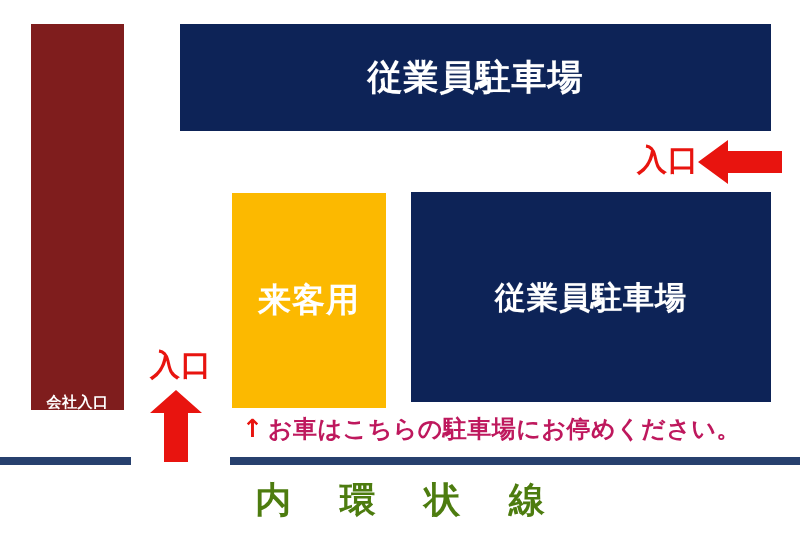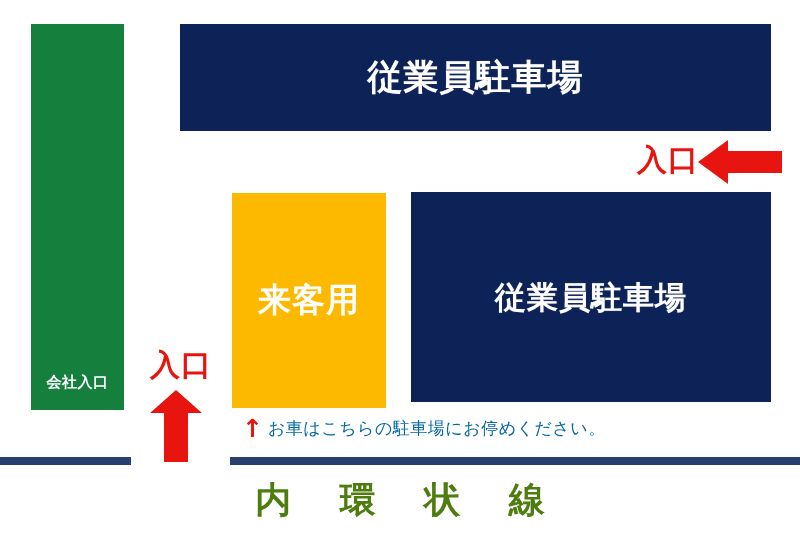--- a/index.html
+++ b/index.html
@@ -25,24 +25,24 @@
     align-items: center;
     justify-content: center;
     text-align: center;
   }
   
   #company-bar {
     left: 31px;
     top: 24px;
     width: 93px;
     height: 386px;
-    background: #15803d;
+    background: #7f1d1d;
     align-items: flex-end;
     justify-content: center;
-    padding-bottom: 20px;
+    padding-bottom: 0;
   }
   #company-bar-label {
     color: #ffffff;
     font-size: 15px;
     font-weight: bold;
     letter-spacing: 0.5px;
     line-height: 1;
     white-space: nowrap;
   }
   
@@ -131,23 +131,23 @@
     gap: 5px;
     white-space: nowrap;
   }
   #park-instruction-arrow {
     color: #e8140f;
     font-size: 25px;
     font-weight: bold;
     line-height: 1;
   }
   #park-instruction-text {
-    color: #0369a1;
-    font-size: 17px;
-    font-weight: normal;
+    color: #be185d;
+    font-size: 24px;
+    font-weight: bold;
     letter-spacing: 0.5px;
     line-height: 1;
   }
   
   .road-segment {
     position: absolute;
     height: 8px;
     background: #27406e;
   }
   #road-line-left  { left: 0px;   top: 457px; width: 131px; }

